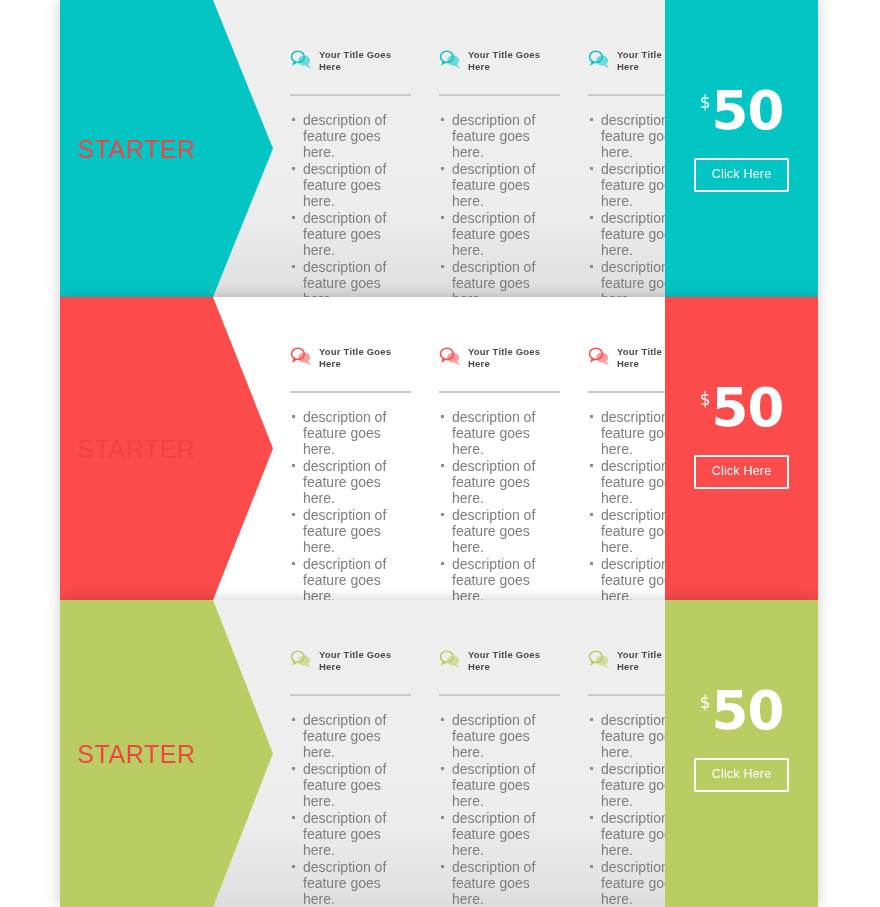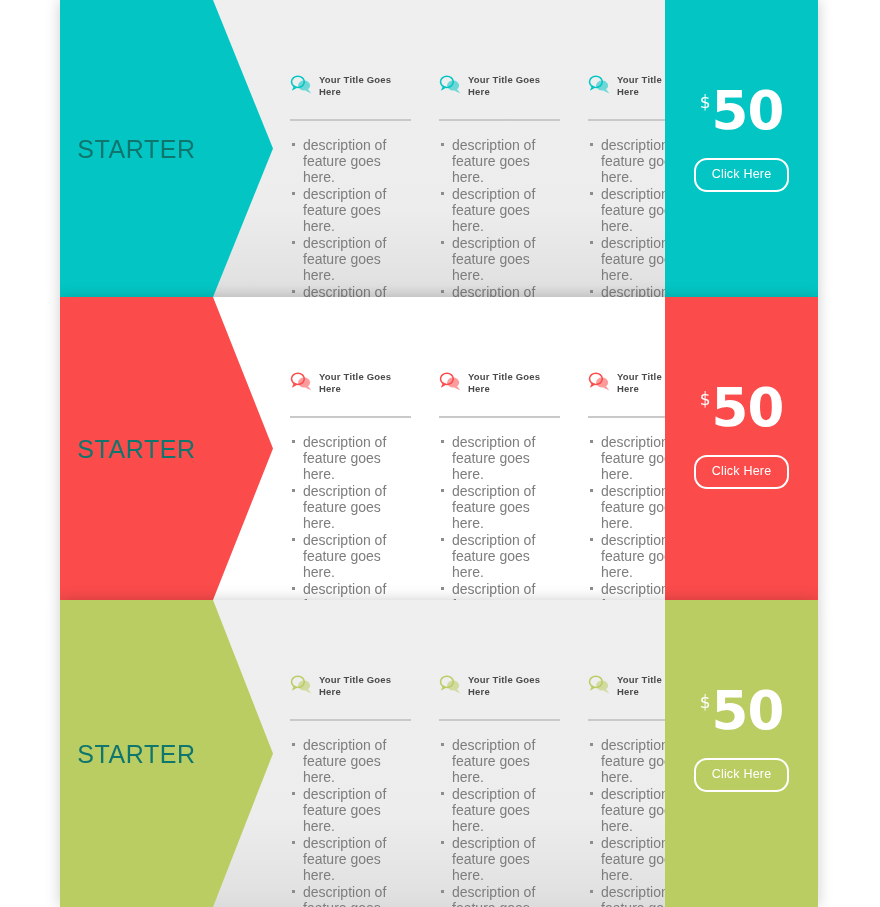--- a/index.html
+++ b/index.html
@@ -69,40 +69,39 @@
     width: 60px;
     clip-path: polygon(0 0, 0 100%, 100% 50%);
   }
   .plan-name {
     position: absolute;
     left: 0;
     top: 50%;
     width: 153px;
     transform: translateY(-50%);
     text-align: center;
-    color: #0f766e;
+    color: #ef4444;
     font-size: 25px;
     letter-spacing: 0.6px;
     font-weight: 400;
     font-family: "Liberation Sans", sans-serif;
     white-space: nowrap;
   }
 
   
   .features {
     position: absolute;
     left: 230px;
     top: 0;
     right: 155px;
     bottom: 0;
     display: flex;
     gap: 28px;
-    padding-top: 33px;
+    padding-top: 48px;
     box-sizing: border-box;
-    margin-top: 40px;
   }
   .feature-col {
     width: 121px;
     flex: 0 0 121px;
   }
   .feature-head {
     display: flex;
     align-items: flex-start;
     gap: 7px;
     height: 34px;
@@ -188,21 +187,21 @@
   .cta-button {
     margin-top: 22px;
     border: 2px solid #ffffff;
     background: transparent;
     color: #ffffff;
     font-size: 12.5px;
     font-family: "Liberation Sans", sans-serif;
     padding: 8px 16px 9px 16px;
     line-height: 1;
     cursor: pointer;
-    border-radius: 13px;
+    border-radius: 2px;
     letter-spacing: 0.2px;
   }
 </style>
 </head>
 <body>
 
 <div id="canvas">
   <div class="plans" id="plans">
       <div class="plan-row row-0">
     <div class="plan-bg gray"></div>

